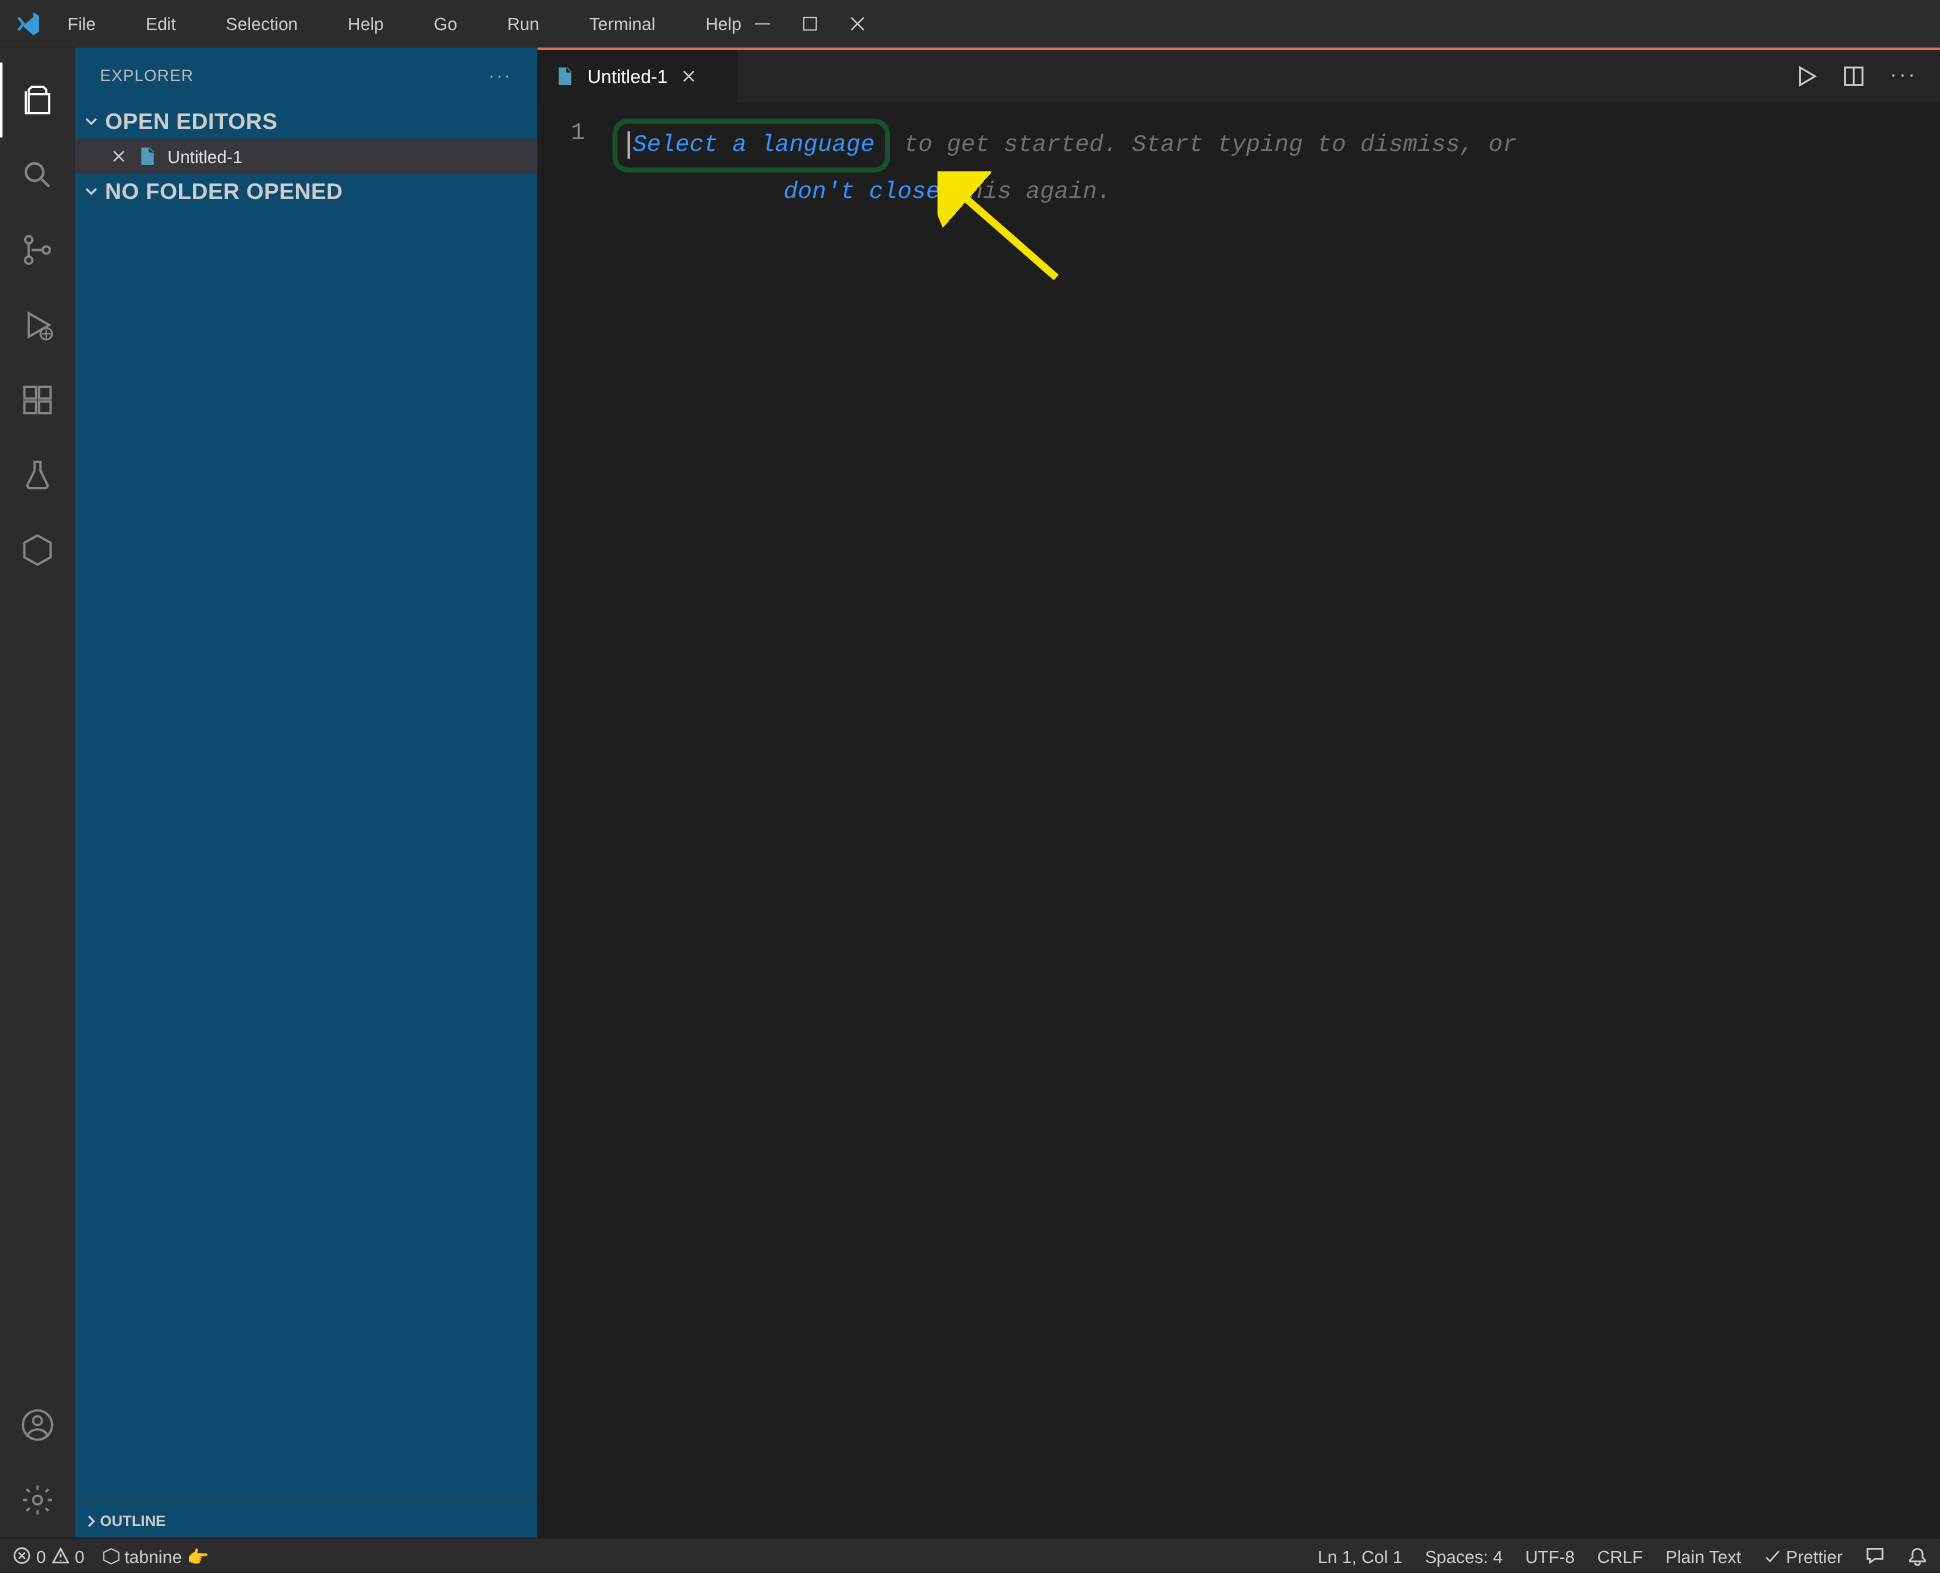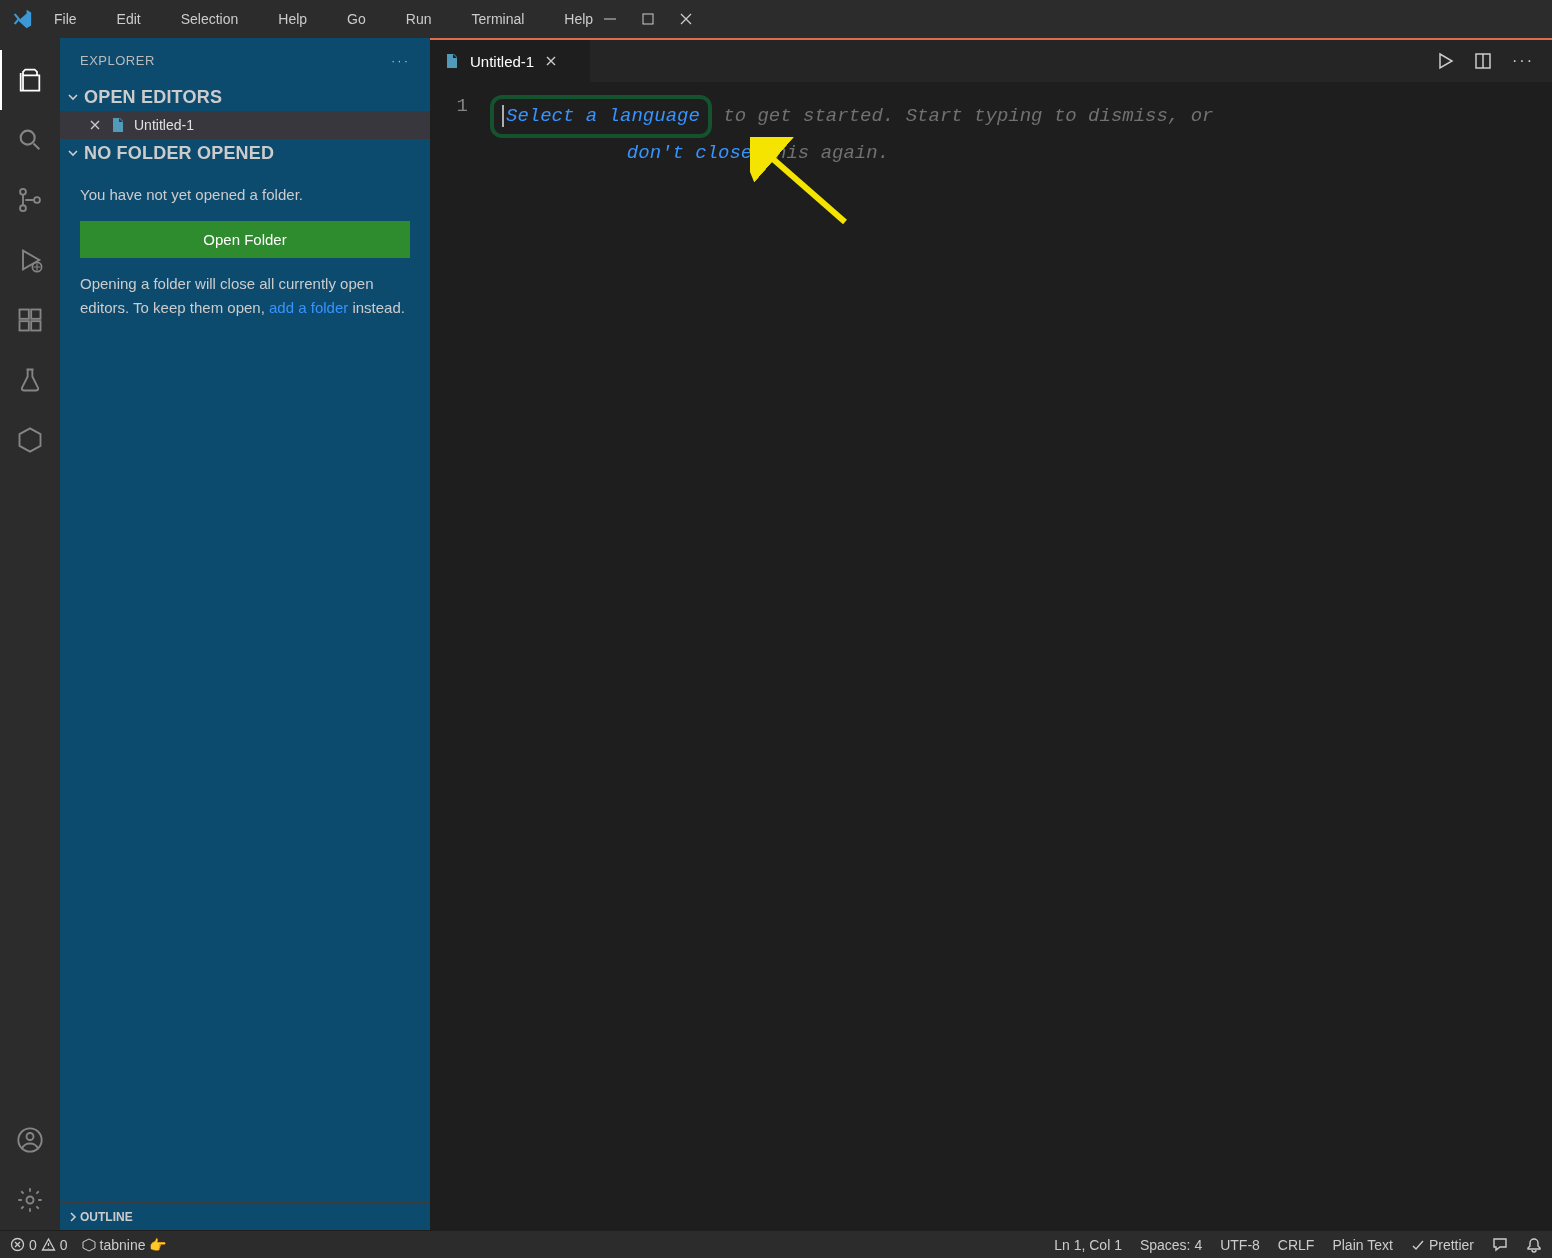--- a/index.html
+++ b/index.html
@@ -348,27 +348,20 @@
       </span>
       <span>Untitled-1</span>
     </div>
     <div class="sidebar-section-header">
       <span class="chev">
         <svg width="14" height="14" viewBox="0 0 14 14">
             <path fill="none" stroke="#ccc" stroke-width="1.6" d="M3 5l4 4 4-4"></path>
           </svg>
       </span>
       <span>NO FOLDER OPENED</span>
-    </div>
-    <div class="folder-body">
-      <p>You have not yet opened a folder.</p>
-      <button class="open-folder-btn">Open Folder</button>
-      <p>
-        <span>Opening a folder will close all currently open editors. To keep them open, </span><span class="link">add a folder</span><span> instead.</span>
-      </p>
     </div>
     <div style="flex:1"></div>
     <div class="outline-section">
       <span class="chev">
         <svg width="14" height="14" viewBox="0 0 14 14">
             <path fill="none" stroke="#ccc" stroke-width="1.6" d="M5 3l4 4-4 4"></path>
           </svg>
       </span>
       <span>OUTLINE</span>
     </div>

